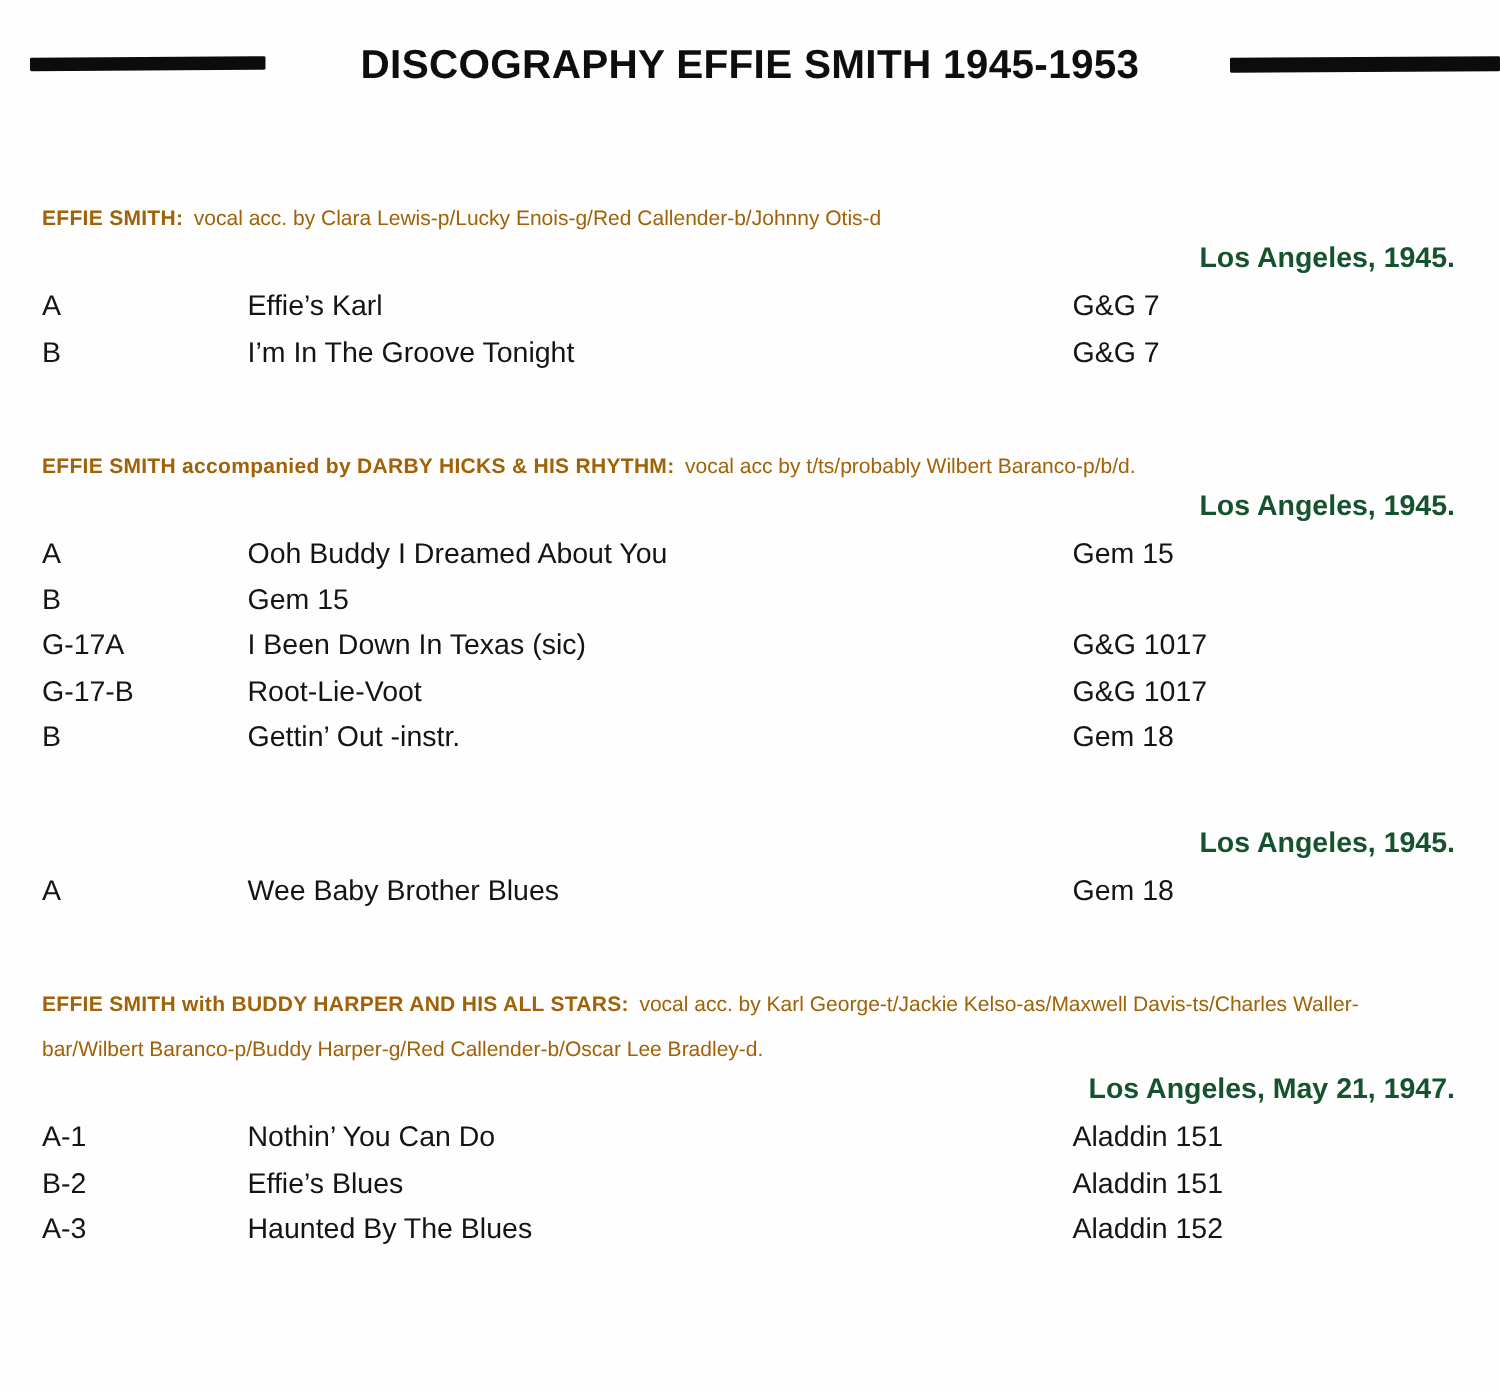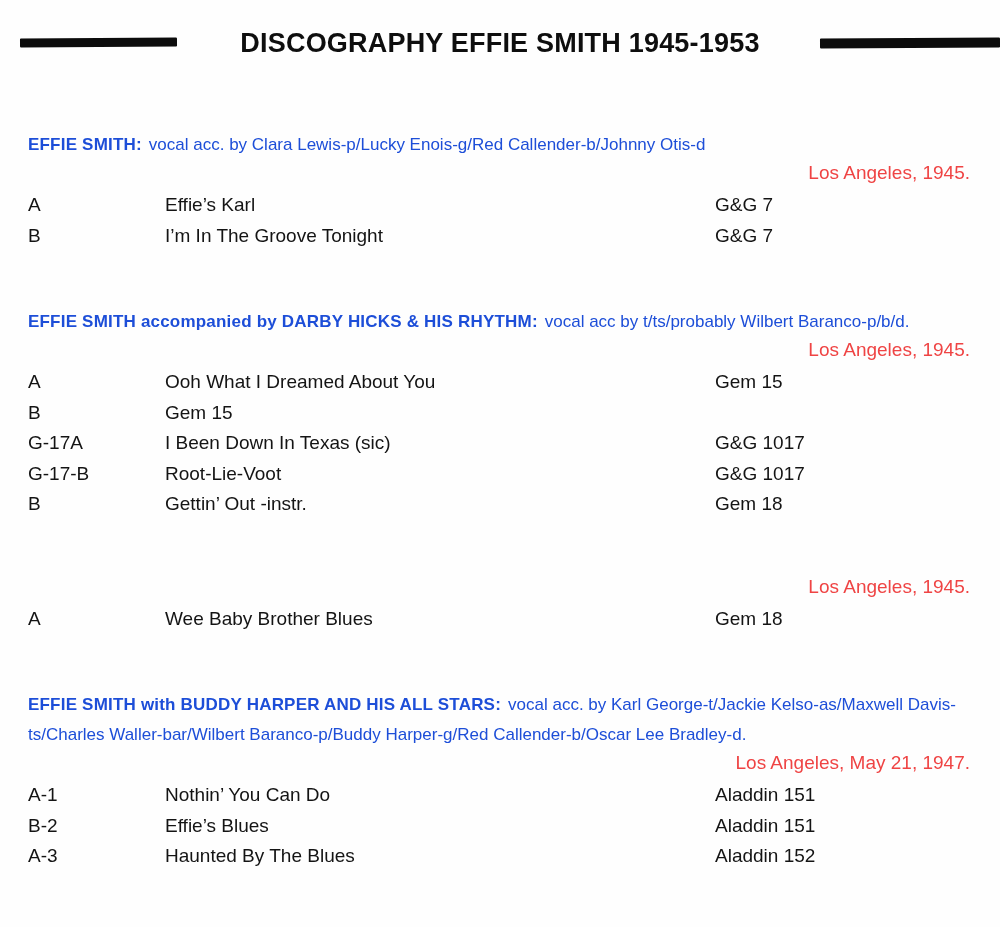--- a/index.html
+++ b/index.html
@@ -51,45 +51,46 @@
     font-weight: bold;
     letter-spacing: 0.2px;
     color: #0e0e0e;
   }
   
   main {
     display: block;
     padding: 0 30px 0 28px;
   }
   .session {
-    margin-top: 56px;
+    margin-top: 44px;
   }
   .session:first-child {
     margin-top: 70px;
   }
   .session-header {
     margin: 0;
-    font-size: 17px;
+    font-size: 14px;
     line-height: 30px;
-    color: #1d4ed8;
+    color: #a16207;
   }
   .session-artist {
     font-weight: bold;
     letter-spacing: 0.2px;
     margin-right: 7px;
   }
   .session-personnel {
     font-weight: normal;
   }
   .session-date {
     margin: 2px 0 0 0;
     font-size: 19px;
     line-height: 22px;
     text-align: right;
-    color: #ef4444;
+    color: #14532d;
+    font-weight: bold;
   }
   .tracks {
     margin-top: 6px;
   }
   .track-row {
     display: flex;
     align-items: center;
     height: 30.5px;
     font-size: 19px;
     color: #141414;
@@ -137,21 +138,21 @@
     </section>
 
     <section class="session">
       <p class="session-header">
         <span class="session-artist">EFFIE SMITH accompanied by DARBY HICKS &amp; HIS RHYTHM:</span><span class="session-personnel">vocal acc by t/ts/probably Wilbert Baranco-p/b/d.</span>
       </p>
       <p class="session-date">Los Angeles, 1945.</p>
       <div class="tracks">
     <div class="track-row">
       <span class="track-side">A</span>
-      <span class="track-title">Ooh What I Dreamed About You</span>
+      <span class="track-title">Ooh Buddy I Dreamed About You</span>
       <span class="track-label">Gem 15</span>
     </div>
 
     <div class="track-row">
       <span class="track-side">B</span>
       <span class="track-label">Gem 15</span>
     </div>
 
     <div class="track-row">
       <span class="track-side">G-17A</span>

